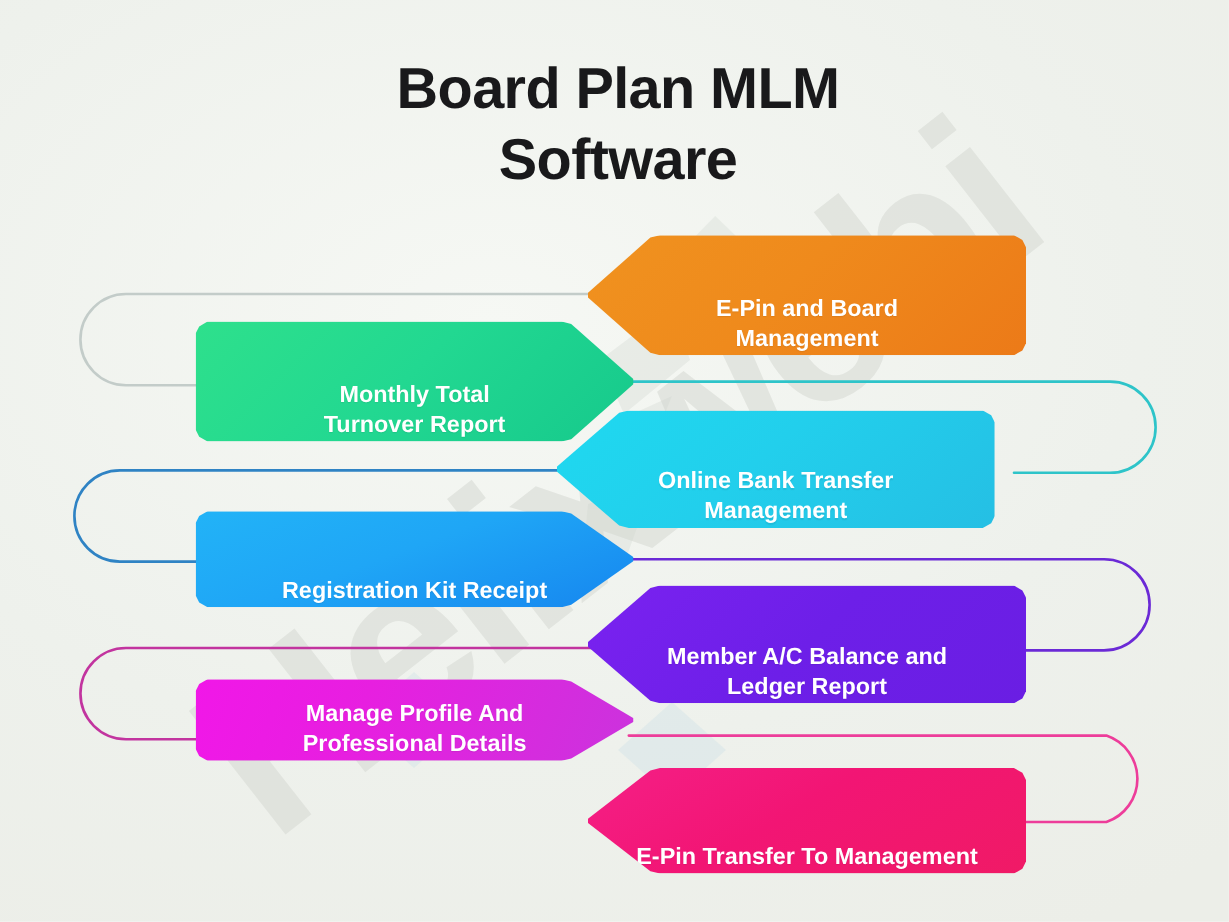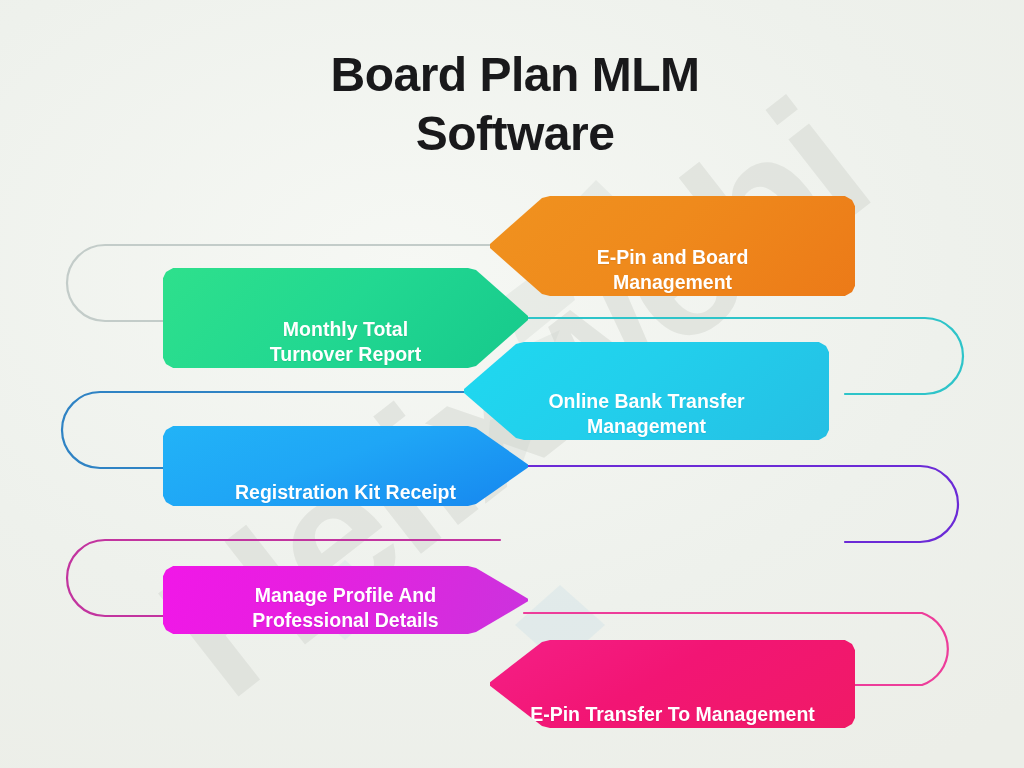--- a/index.html
+++ b/index.html
@@ -200,20 +200,24 @@
 
   <div class="banner point-left" id="banner-online-bank">
     <span class="txt">Online Bank Transfer
 Management</span>
   </div>
 
   <div class="banner point-right" id="banner-registration-kit">
     <span class="txt">Registration Kit Receipt</span>
   </div>
 
+  <div class="banner point-left" id="banner-member-balance">
+    <span class="txt">Member A/C Balance and
+Ledger Report</span>
+  </div>
 
   <div class="banner point-right" id="banner-manage-profile">
     <span class="txt">Manage Profile And
 Professional Details</span>
   </div>
 
   <div class="banner point-left" id="banner-epin-transfer">
     <span class="txt">E-Pin Transfer To Management</span>
   </div>
 

